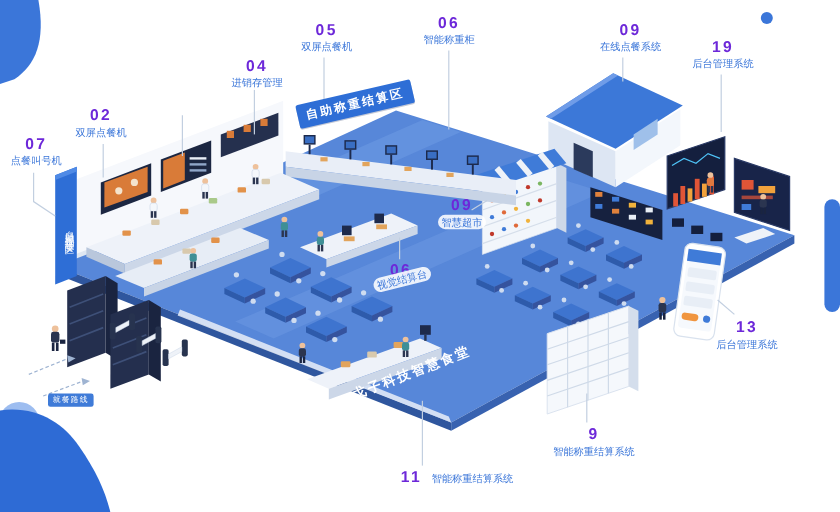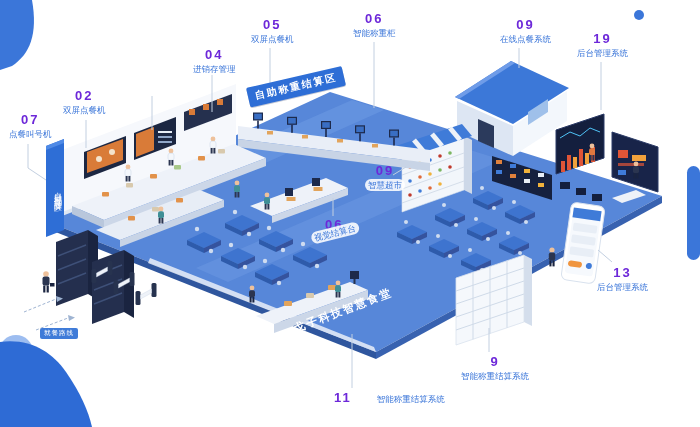--- a/index.html
+++ b/index.html
@@ -4,21 +4,21 @@
 <style>
   html,body{margin:0;padding:0;background:#fff;}
   .stage{position:relative;width:700px;height:427px;background:#fff;overflow:hidden;
          font-family:"Liberation Sans",sans-serif;}
   .stage svg{position:absolute;left:0;top:0;}
   
   .callout{position:absolute;display:flex;flex-direction:column;align-items:center;z-index:5;}
   .callout .num{font-weight:bold;font-size:13px;letter-spacing:2px;color:#6d28d9;line-height:14px;}
   .callout .lbl{font-size:8.5px;color:#3b76d9;background:rgba(255,255,255,.88);
                 padding:1px 3px;border-radius:6px;white-space:nowrap;margin-top:1px;line-height:10px;}
-  .callout.row{flex-direction:row;align-items:center;gap:22px;}
+  .callout.row{flex-direction:row;align-items:center;gap:5px;}
   .callout .lbl.slant{transform:rotate(-14deg);transform-origin:left top;}
   
   .banner{position:absolute;z-index:4;color:#fff;}
   .banner-vision{left:48px;top:151px;width:14px;height:84px;writing-mode:vertical-rl;
                  font-size:8px;letter-spacing:2px;text-align:center;transform:skewY(-6deg);}
   .banner-weigh{left:246px;top:88px;background:#2e6ed6;font-size:10px;font-weight:bold;
                 letter-spacing:2px;padding:3px 7px;border-radius:2px;transform:rotate(-13deg);
                 transform-origin:left top;box-shadow:0 1px 0 rgba(20,40,90,.25);}
   .banner-floor{left:292px;top:322px;font-size:11px;font-weight:bold;letter-spacing:2px;
                 transform:rotate(-21deg);transform-origin:left top;}

